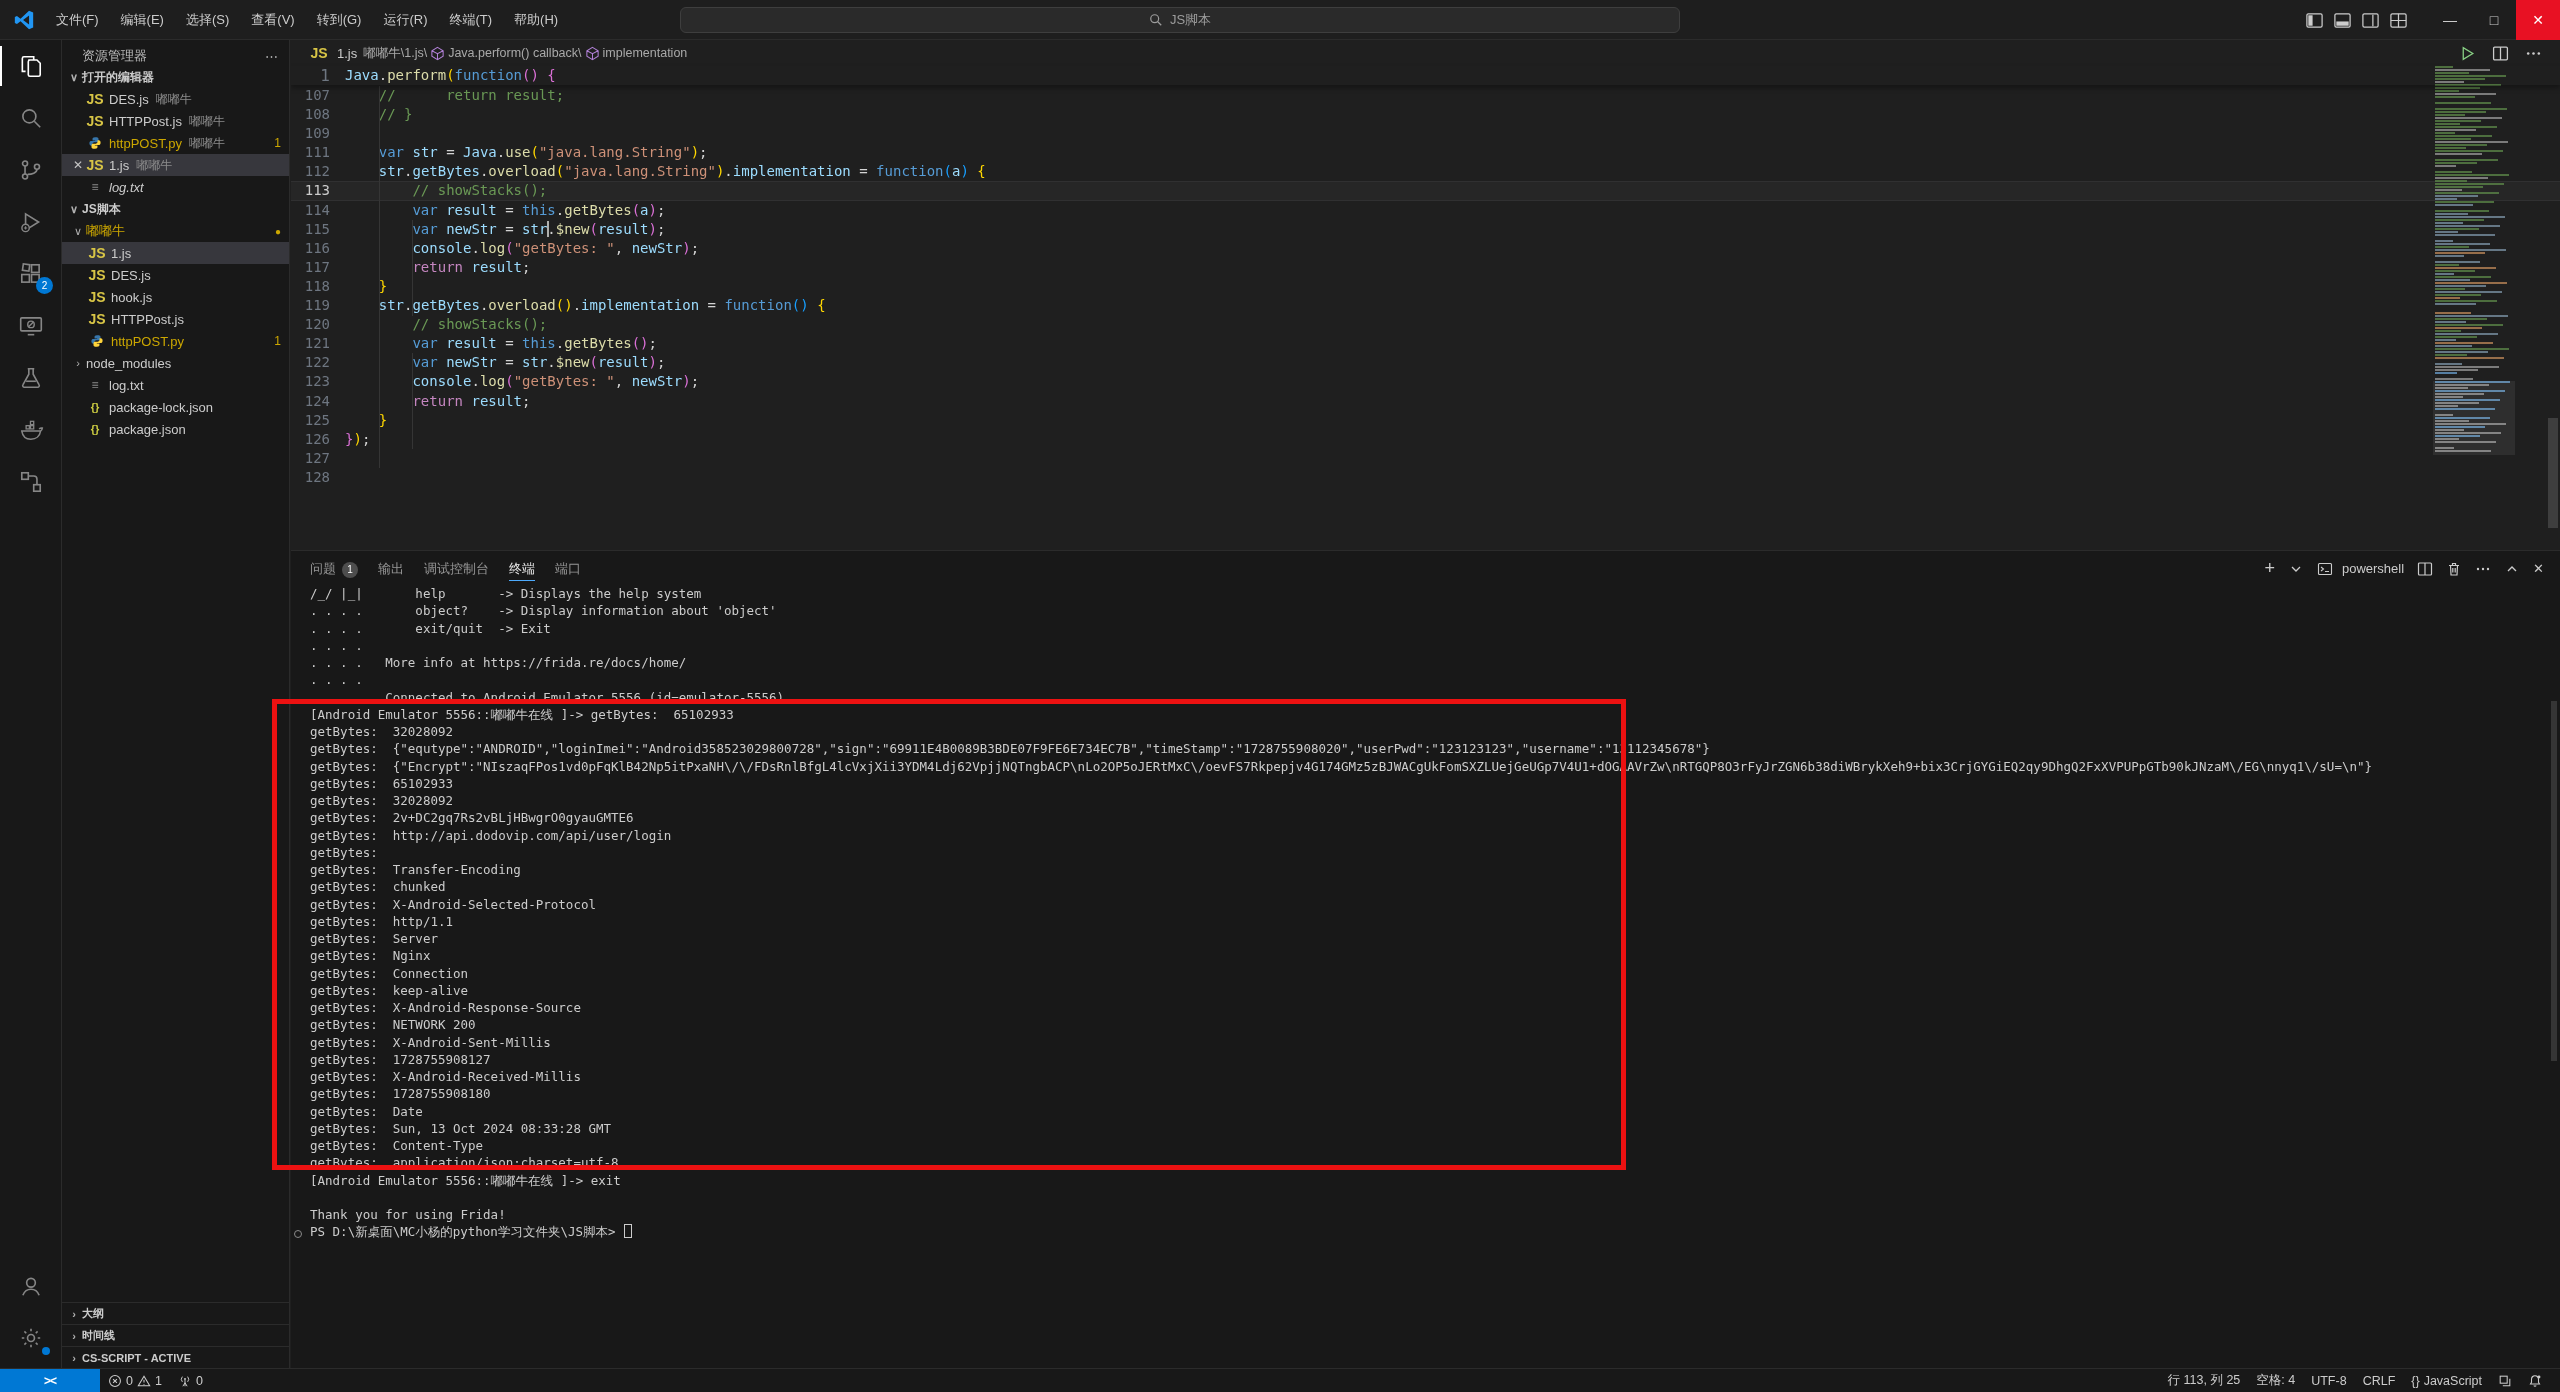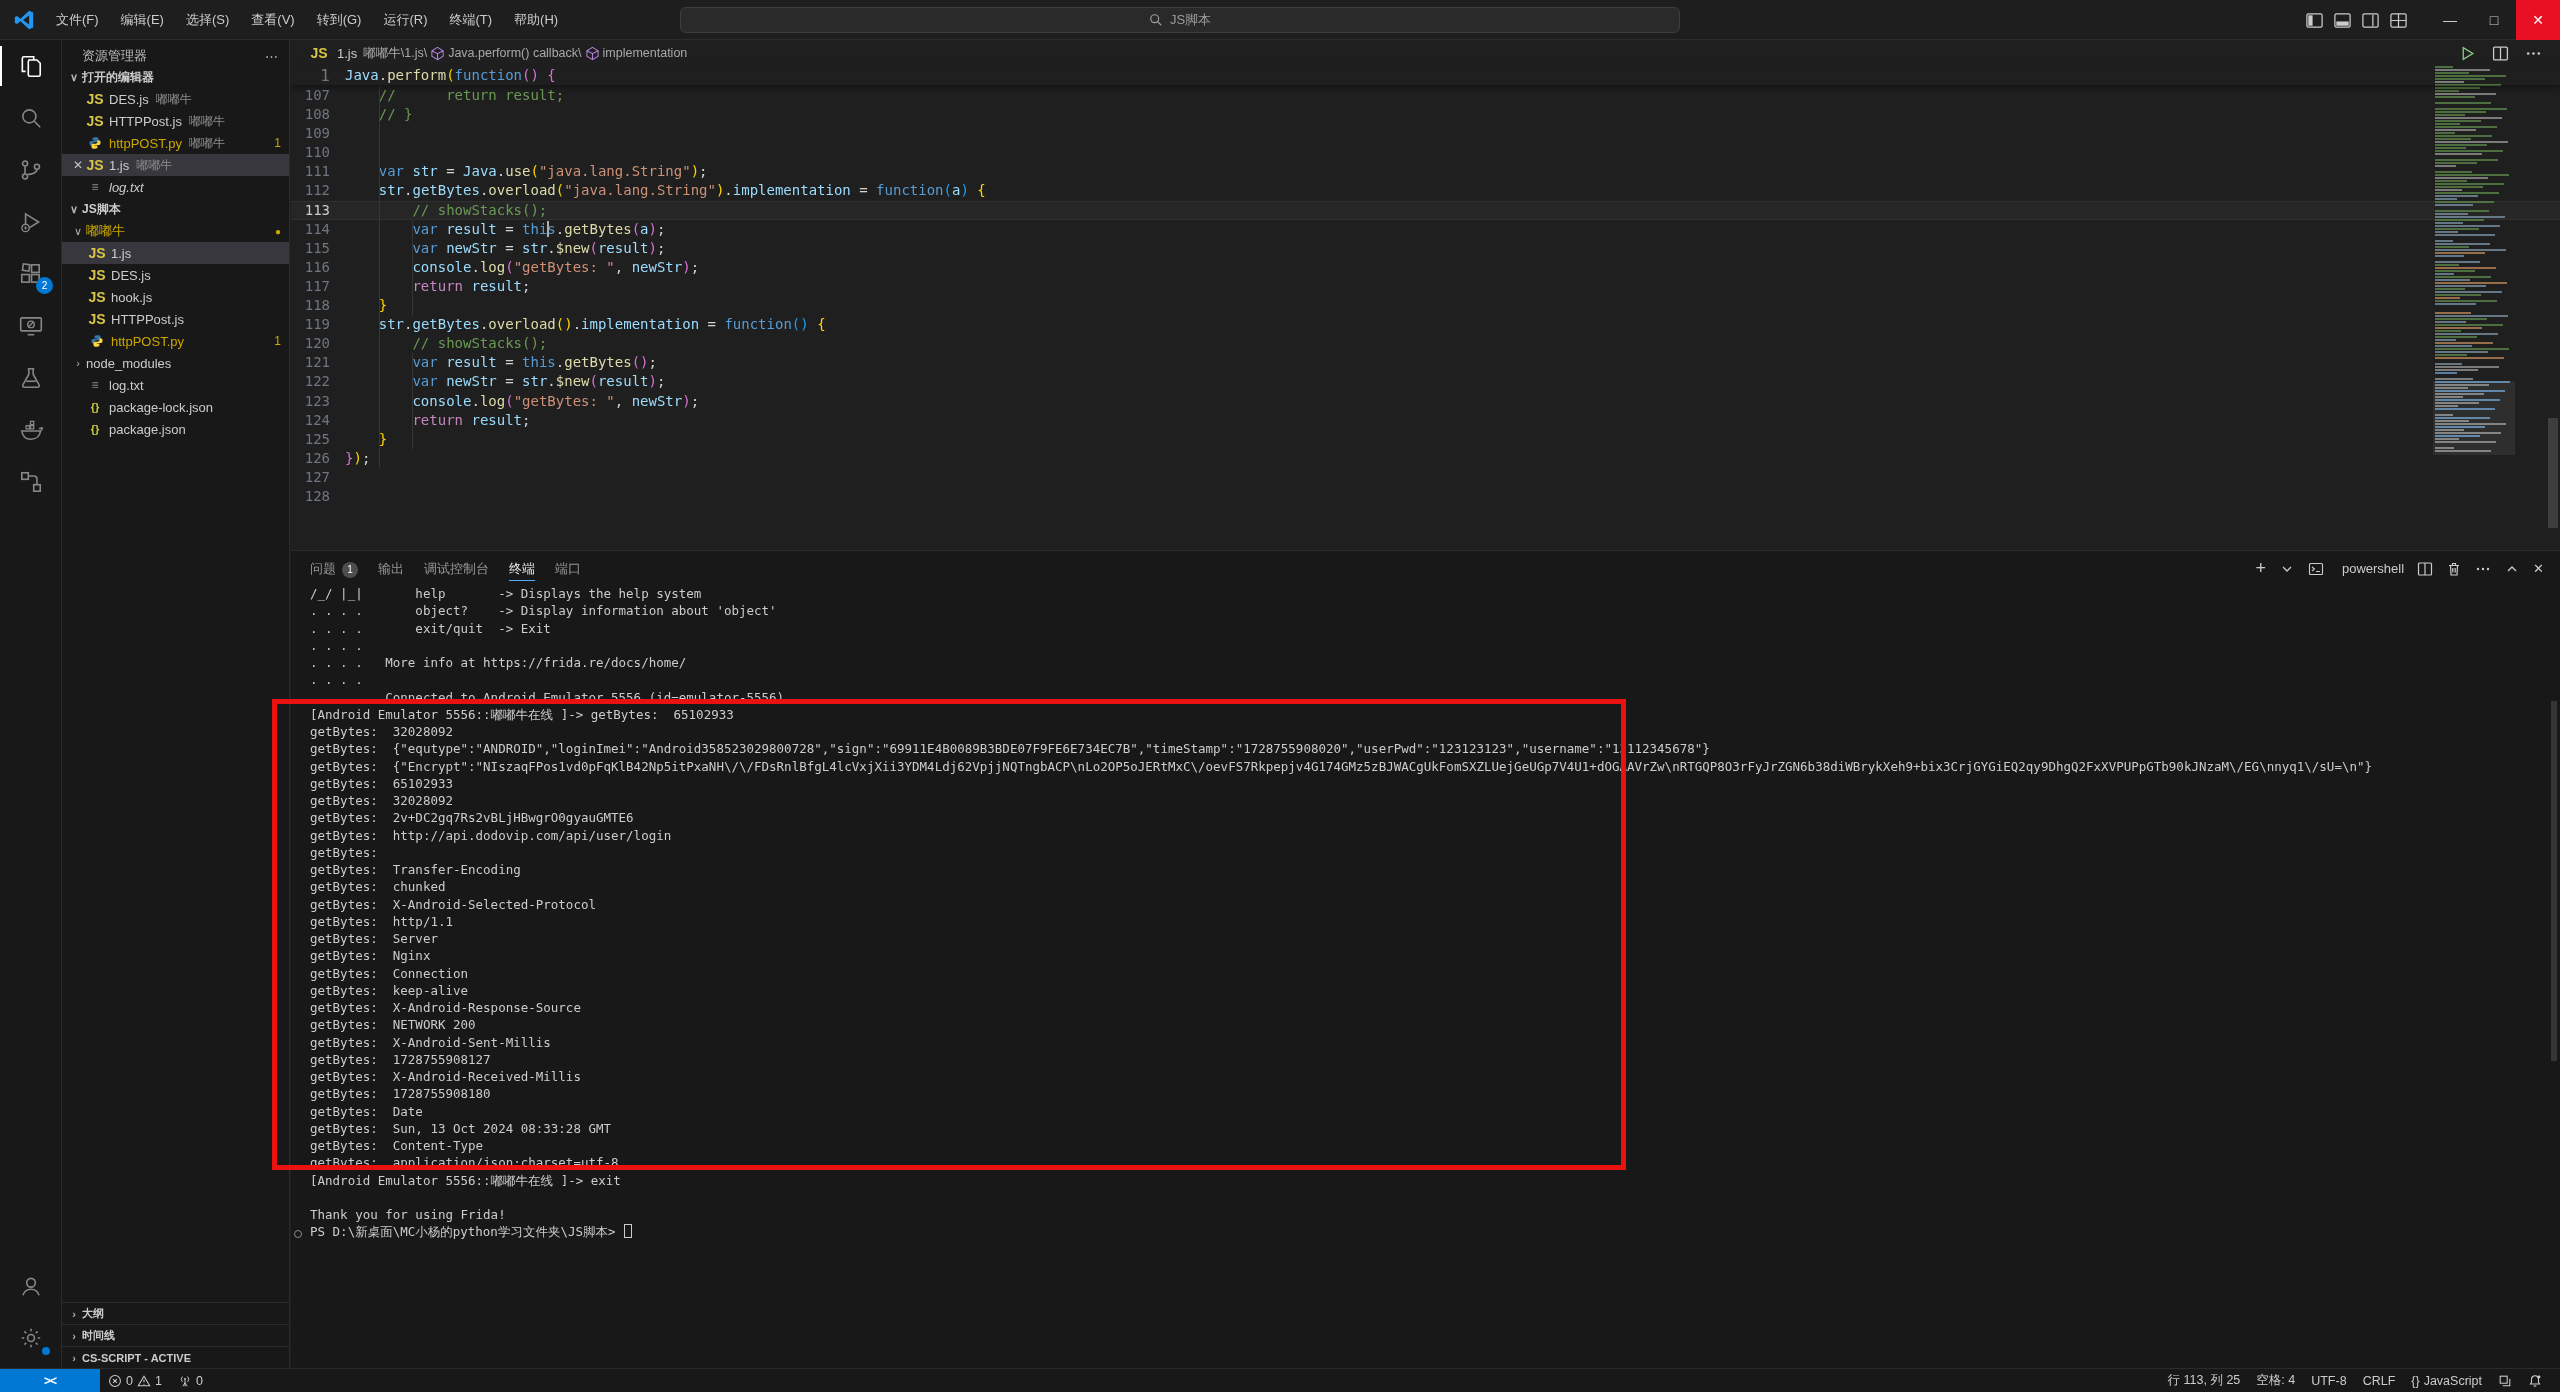--- a/index.html
+++ b/index.html
@@ -95,21 +95,21 @@
     border-top:1px solid #2b2b2b; }
   .panel-tabs { height:35px; display:flex; align-items:center; padding-left:9px; font-size:13px; color:#969696; }
   .ptab { padding:0 10px; height:35px; line-height:35px; position:relative; }
   .ptab.active { color:#e7e7e7; }
   .ptab.active::after { content:""; position:absolute; left:10px; right:10px; bottom:5px; height:1px; background:#4daafc; }
   .ptab-badge { display:inline-block; min-width:16px; height:16px; border-radius:9px; background:#4d4d4d;
     color:#ffffff; font-size:10px; line-height:16px; text-align:center; margin-left:6px; padding:0 2px; }
   .panel-toolbar { position:absolute; right:0; top:0; height:35px; display:flex; align-items:center; gap:13px;
     padding-right:16px; color:#cccccc; font-size:13px; }
   .panel-toolbar svg { width:16px; height:16px; }
-  .pt-sep { display:flex; align-items:center; gap:18px; }
+  .pt-sep { display:flex; align-items:center; gap:9px; }
   .term { position:absolute; left:19px; top:34px; right:20px; bottom:0;
     font-family:"DejaVu Sans Mono", monospace; font-size:12.5px; line-height:17.25px; color:#cccccc; white-space:pre; }
   .tline { height:17.25px; }
   .cursor-box { display:inline-block; width:8px; height:14px; border:1px solid #cccccc; vertical-align:-2px; margin-left:1px; }
   .cmd-circle { position:absolute; left:3px; width:8px; height:8px; border:1px solid #8a8a8a; border-radius:4px; }
   .term-scroll { position:absolute; right:3px; width:6px; background:rgba(121,121,121,.3); }
 
   
   .redbox { position:absolute; left:272px; top:699px; width:1354px; height:471px;
     border:5px solid #ec1111; z-index:40; pointer-events:none; }
@@ -407,21 +407,20 @@
       </span>
     </div>
     <div class="sticky">
         <span class="ln">1</span>
         <span class="ltx sticky-code"><span class="tc-v">Java</span><span class="tc-d">.</span><span class="tc-f">perform</span><span class="tc-p1">(</span><span class="tc-k">function</span><span class="tc-p2">(</span><span class="tc-p2">)</span><span class="tc-d"> </span><span class="tc-p2">{</span></span>
       </div>
     <div class="code">
         <div class="crow"><span class="ln">107</span><span class="ltx"><span class="tc-c">    //      return result;</span></span></div>
         <div class="crow"><span class="ln">108</span><span class="ltx"><span class="tc-c">    // }</span></span></div>
         <div class="crow"><span class="ln">109</span><span class="ltx"></span></div>
-        <div class="crow"><span class="ln">110</span><span class="ltx"></span></div>
         <div class="crow"><span class="ln">111</span><span class="ltx"><span class="tc-d">    </span><span class="tc-k">var</span><span class="tc-d"> </span><span class="tc-v">str</span><span class="tc-d"> = </span><span class="tc-v">Java</span><span class="tc-d">.</span><span class="tc-f">use</span><span class="tc-p1">(</span><span class="tc-s">"java.lang.String"</span><span class="tc-p1">)</span><span class="tc-d">;</span></span></div>
         <div class="crow"><span class="ln">112</span><span class="ltx"><span class="tc-d">    </span><span class="tc-v">str</span><span class="tc-d">.</span><span class="tc-v">getBytes</span><span class="tc-d">.</span><span class="tc-f">overload</span><span class="tc-p1">(</span><span class="tc-s">"java.lang.String"</span><span class="tc-p1">)</span><span class="tc-d">.</span><span class="tc-v">implementation</span><span class="tc-d"> = </span><span class="tc-k">function</span><span class="tc-p3">(</span><span class="tc-v">a</span><span class="tc-p3">)</span><span class="tc-d"> </span><span class="tc-p1">{</span></span></div>
         <div class="crow cur"><span class="ln">113</span><span class="ltx"><span class="tc-d">        </span><span class="tc-c">// showStacks();</span></span></div>
         <div class="crow"><span class="ln">114</span><span class="ltx"><span class="tc-d">        </span><span class="tc-k">var</span><span class="tc-d"> </span><span class="tc-v">result</span><span class="tc-d"> = </span><span class="tc-k">this</span><span class="tc-d">.</span><span class="tc-f">getBytes</span><span class="tc-p2">(</span><span class="tc-v">a</span><span class="tc-p2">)</span><span class="tc-d">;</span></span></div>
         <div class="crow"><span class="ln">115</span><span class="ltx"><span class="tc-d">        </span><span class="tc-k">var</span><span class="tc-d"> </span><span class="tc-v">newStr</span><span class="tc-d"> = </span><span class="tc-v">str</span><span class="tc-d">.</span><span class="tc-f">$new</span><span class="tc-p2">(</span><span class="tc-v">result</span><span class="tc-p2">)</span><span class="tc-d">;</span></span></div>
         <div class="crow"><span class="ln">116</span><span class="ltx"><span class="tc-d">        </span><span class="tc-v">console</span><span class="tc-d">.</span><span class="tc-f">log</span><span class="tc-p2">(</span><span class="tc-s">"getBytes: "</span><span class="tc-d">, </span><span class="tc-v">newStr</span><span class="tc-p2">)</span><span class="tc-d">;</span></span></div>
         <div class="crow"><span class="ln">117</span><span class="ltx"><span class="tc-d">        </span><span class="tc-kc">return</span><span class="tc-d"> </span><span class="tc-v">result</span><span class="tc-d">;</span></span></div>
         <div class="crow"><span class="ln">118</span><span class="ltx"><span class="tc-d">    </span><span class="tc-p1">}</span></span></div>
         <div class="crow"><span class="ln">119</span><span class="ltx"><span class="tc-d">    </span><span class="tc-v">str</span><span class="tc-d">.</span><span class="tc-v">getBytes</span><span class="tc-d">.</span><span class="tc-f">overload</span><span class="tc-p1">(</span><span class="tc-p1">)</span><span class="tc-d">.</span><span class="tc-v">implementation</span><span class="tc-d"> = </span><span class="tc-k">function</span><span class="tc-p3">(</span><span class="tc-p3">)</span><span class="tc-d"> </span><span class="tc-p1">{</span></span></div>
         <div class="crow"><span class="ln">120</span><span class="ltx"><span class="tc-d">        </span><span class="tc-c">// showStacks();</span></span></div>

